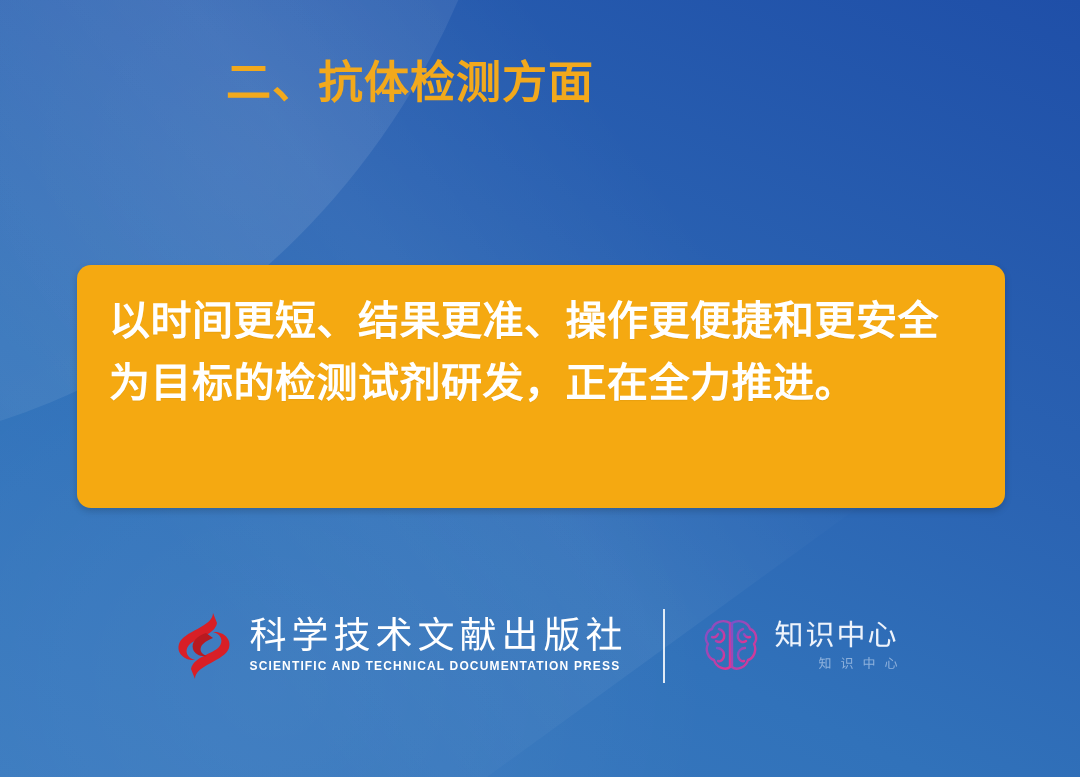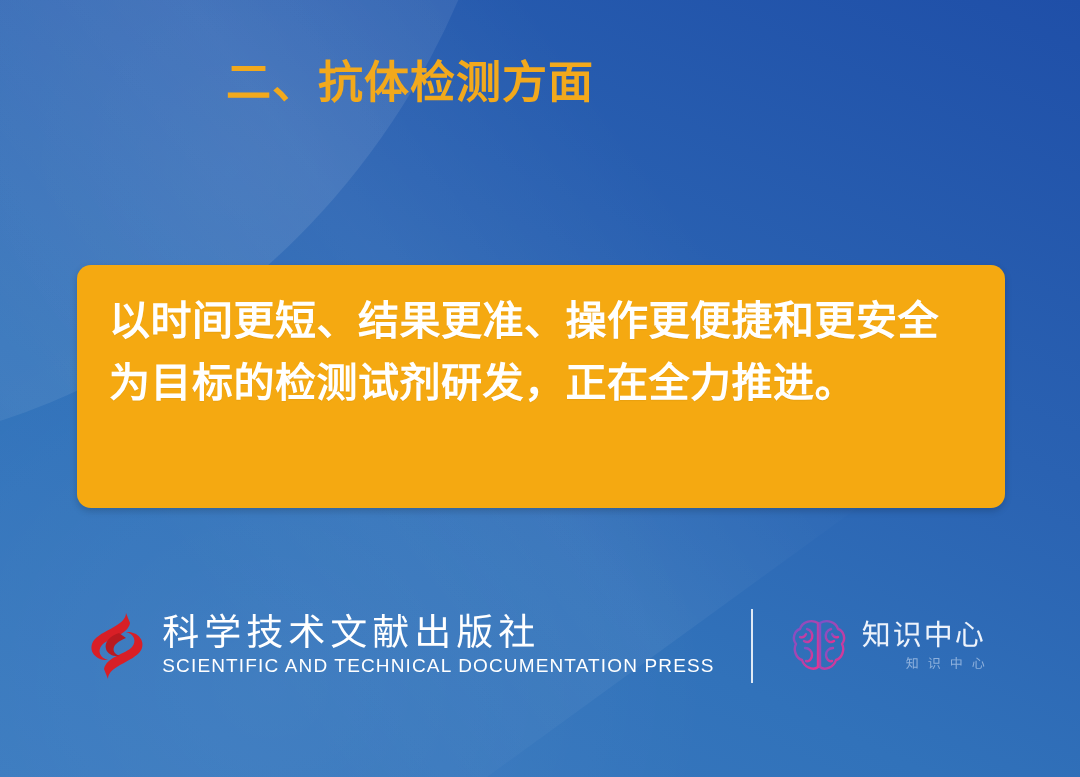--- a/index.html
+++ b/index.html
@@ -147,25 +147,26 @@
   }
   .press-cn {
     font-size: 37px;
     line-height: 1.05;
     color: #ffffff;
     letter-spacing: 5px;
     white-space: nowrap;
   }
   .press-en {
     margin-top: 4px;
-    font-size: 19px;
+    font-size: 12px;
     line-height: 1.1;
     color: #ffffff;
     letter-spacing: 1.15px;
     white-space: nowrap;
+    font-weight: bold;
   }
 
   .footer-divider {
     width: 2px;
     height: 74px;
     margin: 0 36px;
     background: rgba(255,255,255,0.85);
     flex: 0 0 auto;
   }
 

